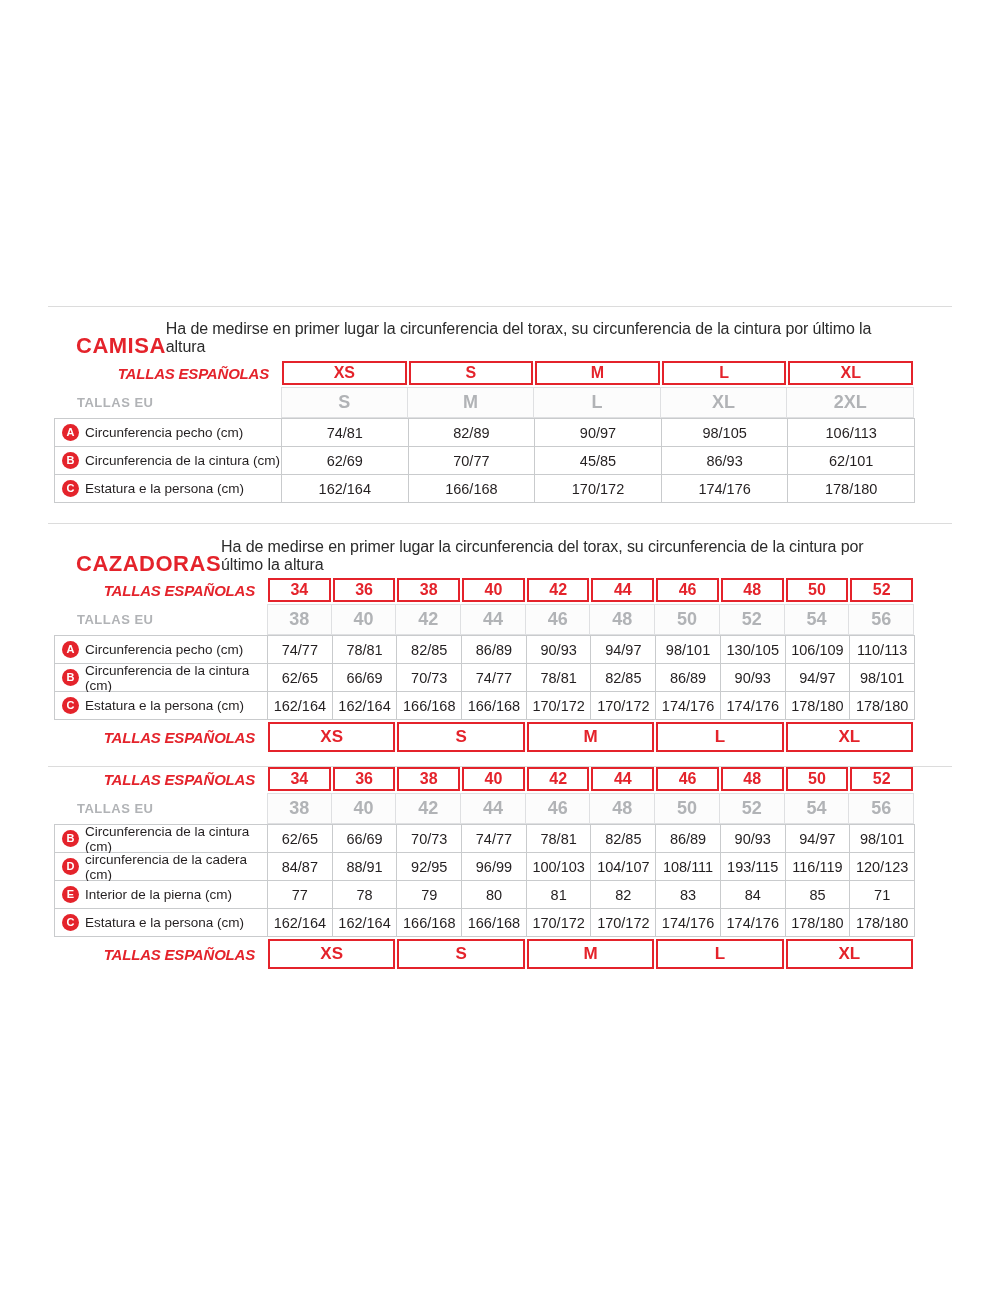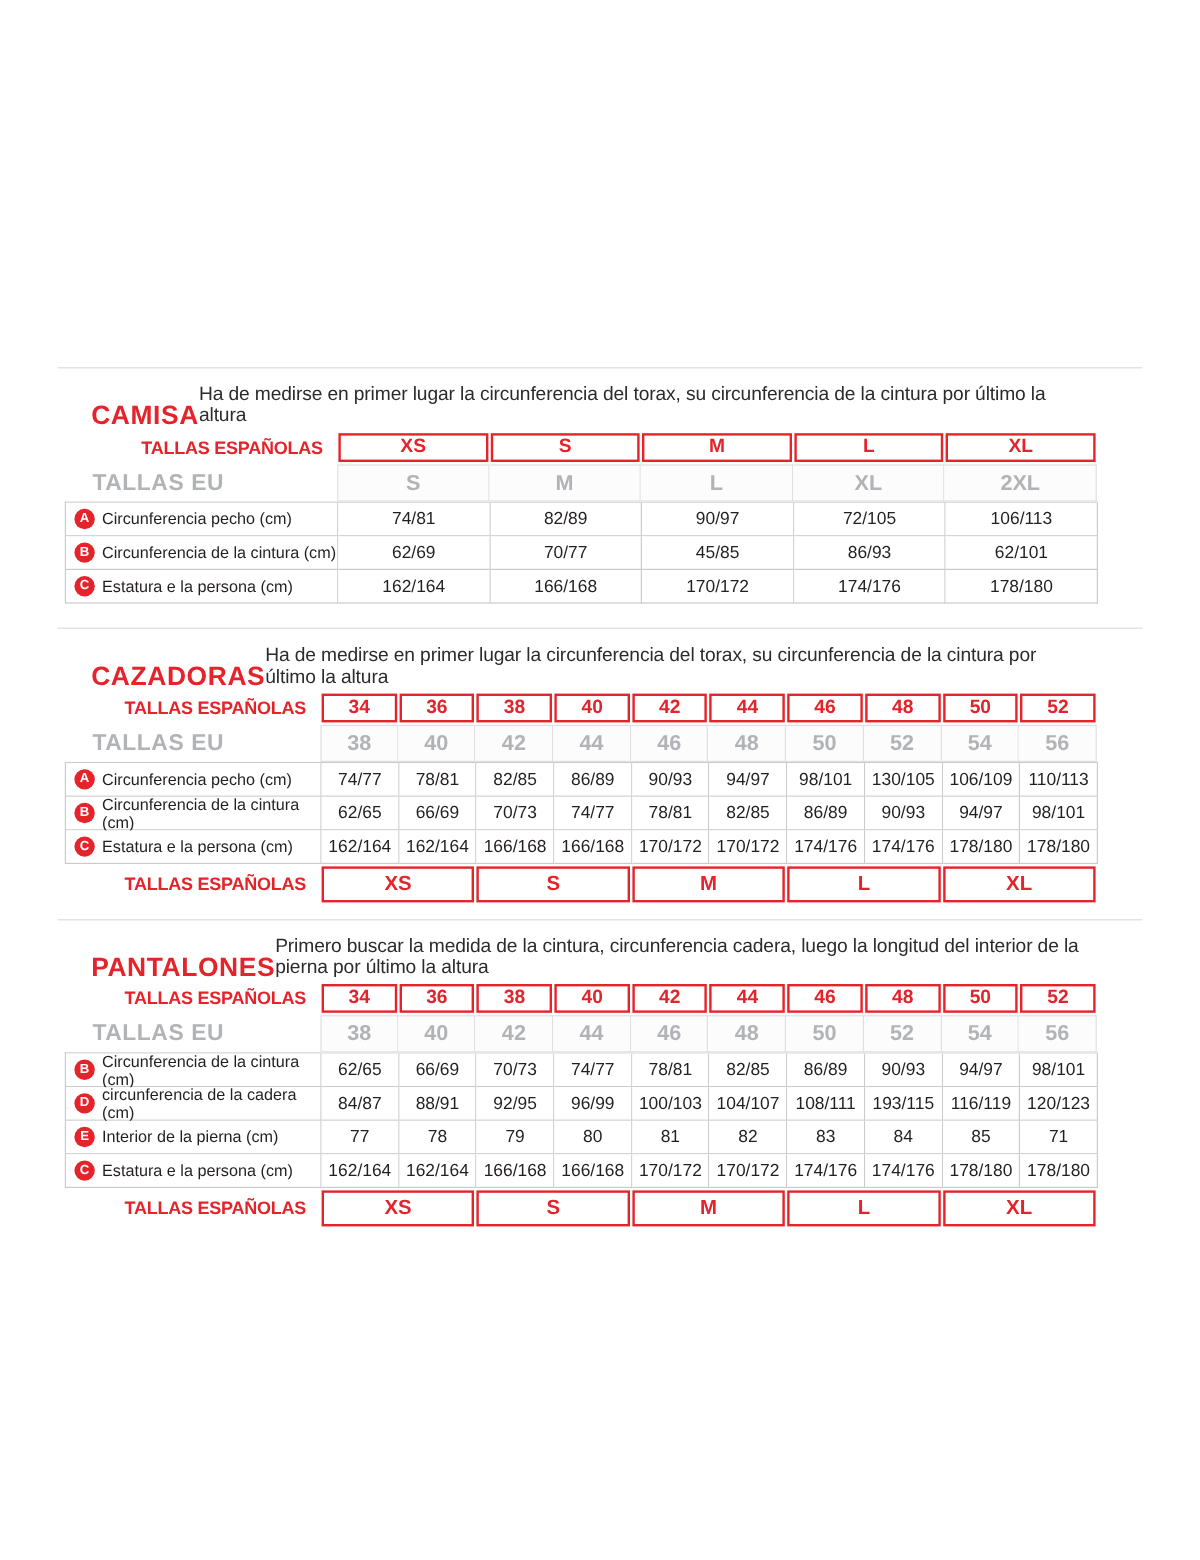--- a/index.html
+++ b/index.html
@@ -70,20 +70,21 @@
   .es-row { margin-bottom: 2px; }
   .es-label {
     display: flex;
     align-items: center;
     justify-content: flex-end;
     padding-right: 12px;
     font-weight: bold;
     color: var(--red);
     font-size: 15px;
     letter-spacing: -0.2px;
+    font-style: italic;
   }
   .es-box {
     border: 2px solid var(--red);
     margin: 0 1px;
     height: 20px;
     display: flex;
     align-items: center;
     justify-content: center;
     font-weight: bold;
     color: var(--red);
@@ -92,21 +93,21 @@
   }
 
   
   .eu-row { height: 31px; }
   .eu-label {
     display: flex;
     align-items: center;
     padding-left: 23px;
     font-weight: bold;
     color: #b1b3b6;
-    font-size: 19px;
+    font-size: 13px;
     letter-spacing: 0.5px;
   }
   .eu-cell {
     border: 1px solid #dfe0e2;
     border-left: none;
     background: #fcfcfc;
     display: flex;
     align-items: center;
     justify-content: center;
     font-weight: bold;
@@ -201,21 +202,21 @@
           <div class="eu-cell">2XL</div>
         </div>
         <div class="grid block">
           <div class="cell label-cell">
             <span class="badge">A</span>
             <span class="lbl-text">Circunferencia pecho (cm)</span>
           </div>
           <div class="cell">74/81</div>
           <div class="cell">82/89</div>
           <div class="cell">90/97</div>
-          <div class="cell">72/105</div>
+          <div class="cell">98/105</div>
           <div class="cell">106/113</div>
           <div class="cell label-cell">
             <span class="badge">B</span>
             <span class="lbl-text">Circunferencia de la cintura (cm)</span>
           </div>
           <div class="cell">62/69</div>
           <div class="cell">70/77</div>
           <div class="cell">45/85</div>
           <div class="cell">86/93</div>
           <div class="cell">62/101</div>
@@ -310,24 +311,20 @@
           <div class="es-label">TALLAS ESPAÑOLAS</div>
           <div class="ft-box">XS</div>
           <div class="ft-box">S</div>
           <div class="ft-box">M</div>
           <div class="ft-box">L</div>
           <div class="ft-box">XL</div>
         </div>
       </div>
       <div class="sep"></div>
       <div class="section cols10 sec-pantalones">
-        <div class="title-row">
-          <div class="title">PANTALONES</div>
-          <div class="note">Primero buscar la medida de la cintura, circunferencia cadera, luego la longitud del interior de la pierna por último la altura</div>
-        </div>
         <div class="grid es-row">
           <div class="es-label">TALLAS ESPAÑOLAS</div>
           <div class="es-box">34</div>
           <div class="es-box">36</div>
           <div class="es-box">38</div>
           <div class="es-box">40</div>
           <div class="es-box">42</div>
           <div class="es-box">44</div>
           <div class="es-box">46</div>
           <div class="es-box">48</div>

